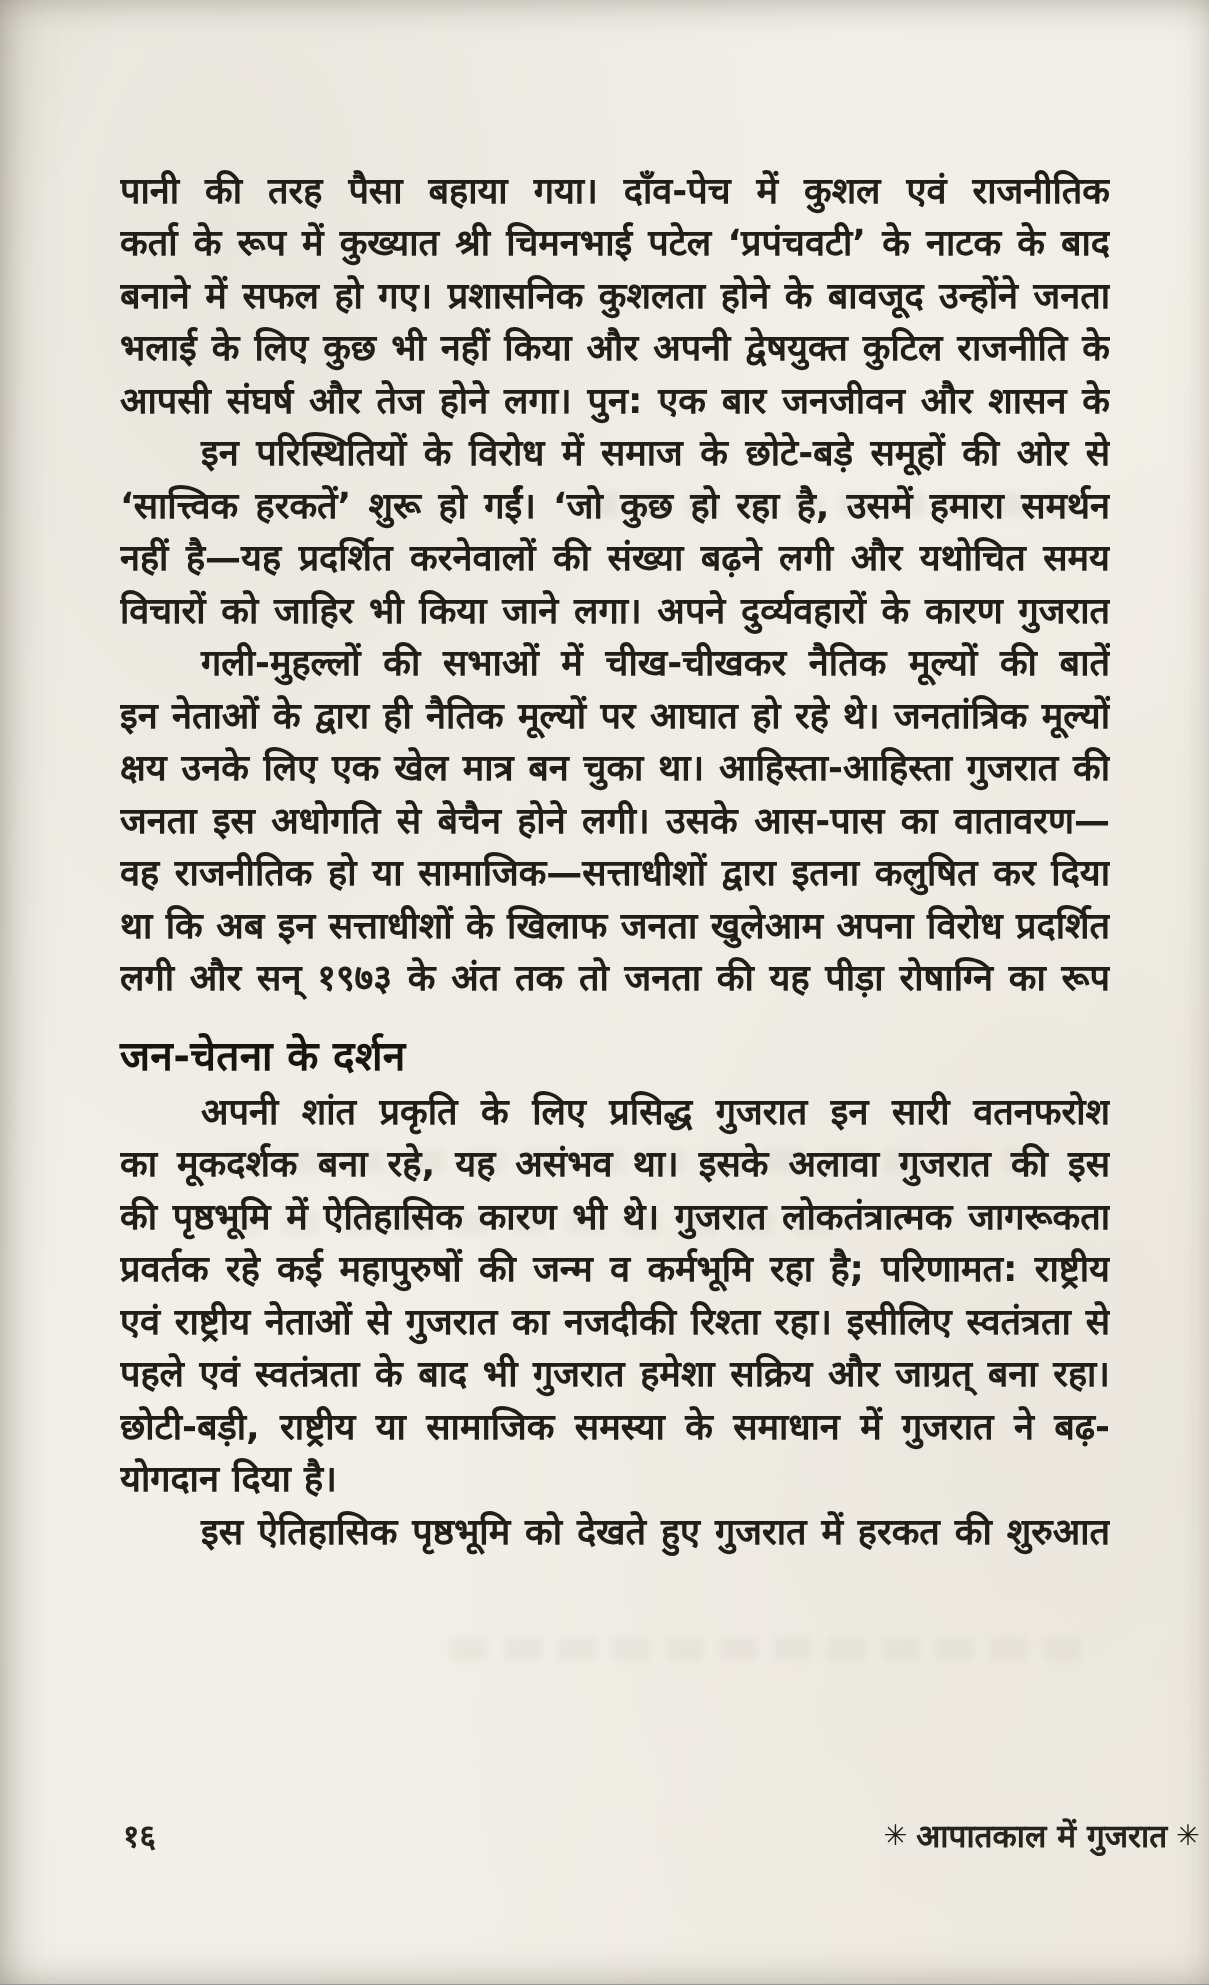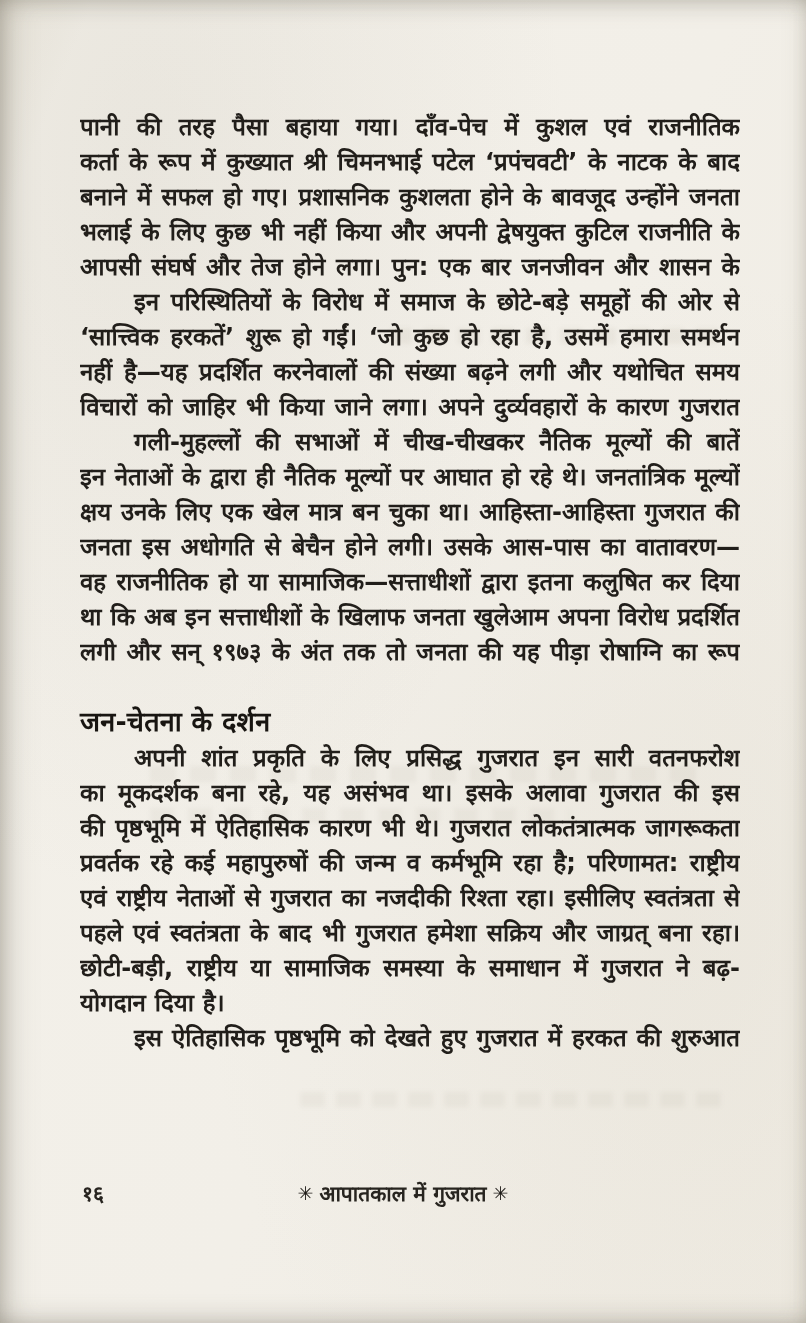--- a/index.html
+++ b/index.html
@@ -31,30 +31,30 @@
   }
   .para{margin:0;}
   .line{
     height:35px;overflow:hidden;
     text-align:justify;text-align-last:justify;
     word-spacing:.02em;
   }
   .line.indent{text-indent:54px;}
   .line.last{text-align-last:auto;}
   .section-heading{
-    margin:33px 0 0 0;height:38px;line-height:38px;
+    margin:16px 0 0 0;height:38px;line-height:38px;
     font-size:27px;font-weight:800;color:#181511;
     letter-spacing:.2px;
   }
   .footer{
-    position:absolute;left:0;top:1176px;width:806px;height:36px;
+    position:absolute;left:0;top:1206px;width:806px;height:36px;
     font-size:21px;line-height:36px;font-weight:600;color:#27241f;
   }
   .page-number{position:absolute;left:82px;top:0;}
-  .running-title{position:absolute;left:0;top:0;width:100%;text-align:center;}
+  .running-title{position:absolute;left:0;top:0;width:100%;text-align:right;}
   .ornament{font-size:19px;position:relative;top:-1px;padding:0 6px;color:#1d1a16;}
   
   .ghost{position:absolute;pointer-events:none;opacity:.5;filter:blur(2px);}
   .g1{left:390px;top:328px;width:330px;height:16px;
       background:repeating-linear-gradient(90deg,rgba(150,142,124,.18) 0 22px,rgba(0,0,0,0) 22px 34px);}
   .g2{left:150px;top:766px;width:560px;height:16px;
       background:repeating-linear-gradient(90deg,rgba(150,142,124,.16) 0 26px,rgba(0,0,0,0) 26px 40px);}
   .g3{left:150px;top:808px;width:420px;height:15px;
       background:repeating-linear-gradient(90deg,rgba(150,142,124,.14) 0 24px,rgba(0,0,0,0) 24px 38px);}
   .g4{left:300px;top:1092px;width:430px;height:15px;

